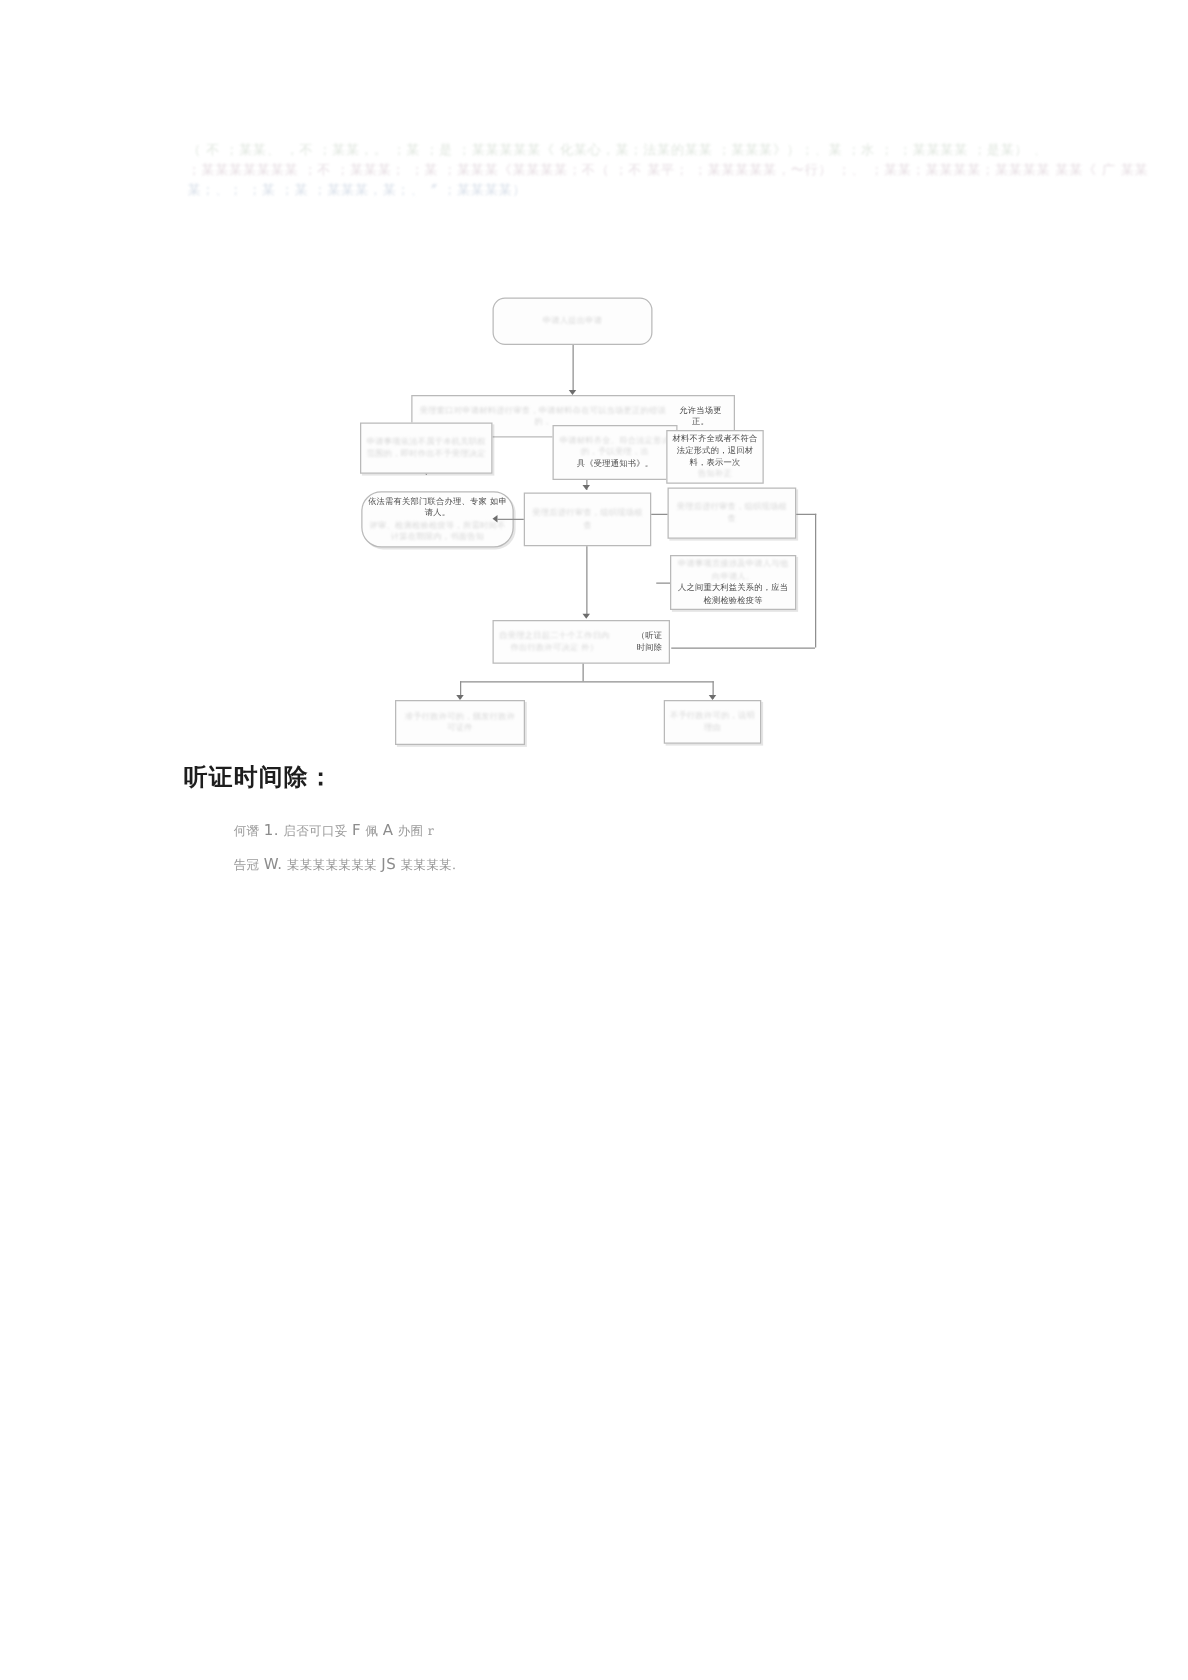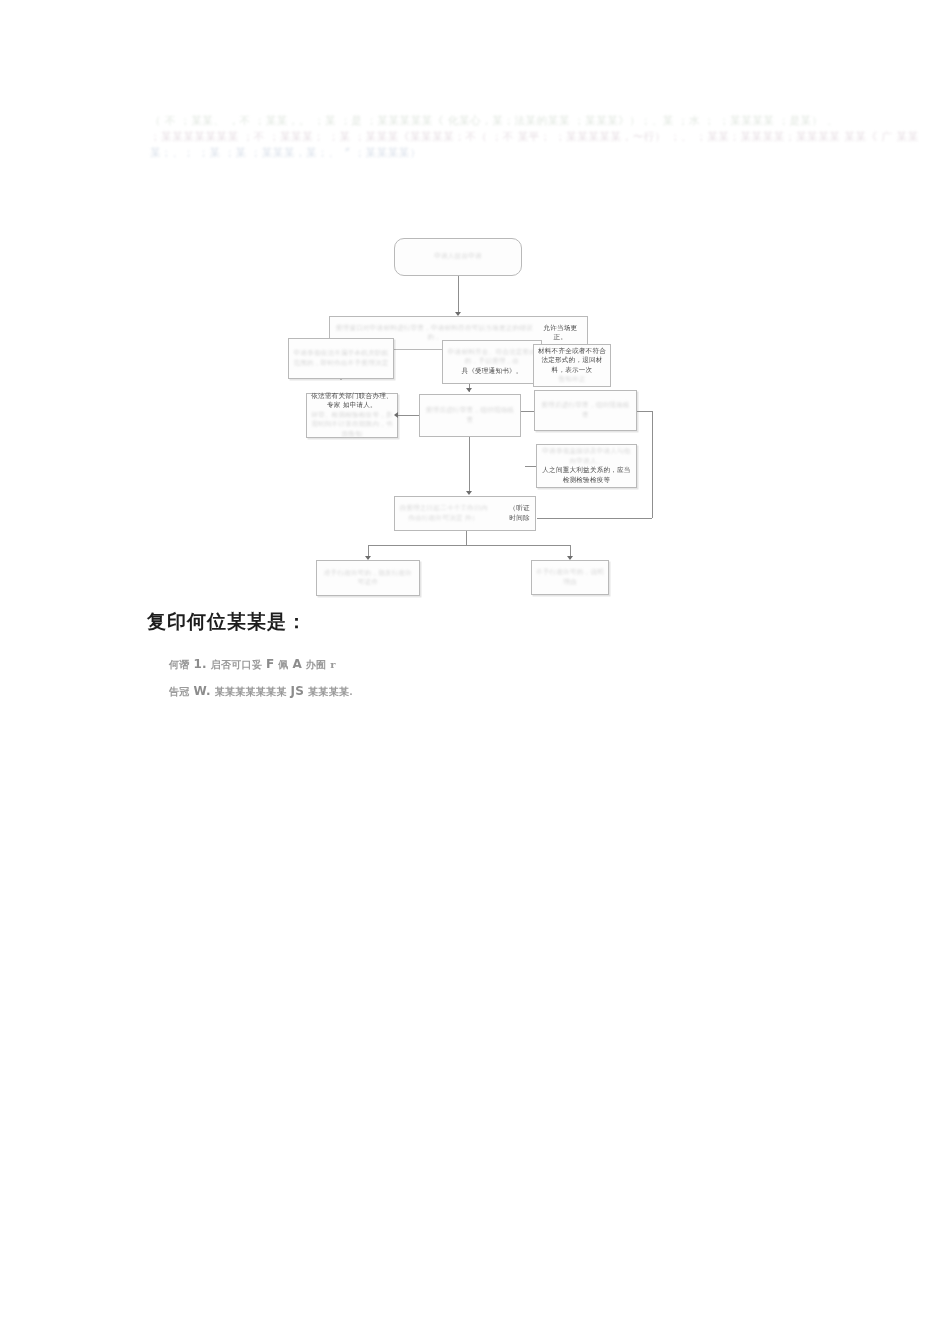--- a/index.html
+++ b/index.html
@@ -59,26 +59,25 @@
            border-right:4.5px solid #6d6d6d;}
 
   
   .heading{
     position:absolute;left:147px;top:609px;
     font-size:19px;font-weight:700;color:#1d1d1d;
     letter-spacing:1px;
     font-family:"DejaVu Sans","Liberation Sans",sans-serif;
   }
   .note{
-    position:absolute;left:169px;
+    position:absolute;left:187px;
     font-size:10px;color:#9a9a9a;white-space:nowrap;
     letter-spacing:.3px;
     font-family:"DejaVu Serif","Liberation Serif",serif;
     filter:blur(.25px);
-    font-weight:bold;
   }
   .note .big{font-size:12px;color:#8c8c8c;font-family:"DejaVu Sans",sans-serif;}
   .note#note1{top:657px;}
   .note#note2{top:684px;}
 </style>
 </head>
 <body>
 
 <div class="page">
 
@@ -130,21 +129,21 @@
     <div class="node" style="left:533px;top:116px;width:78px;height:43px;">
       <span style="display:block;">
         <span class="ink sm">材料不齐全或者不符合法定形式的，退回材料，表示一次</span>
         <span class="ghost sm">告知补正</span>
       </span>
     </div>
 
     <div class="ln v" style="left:469px;top:156px;height:8px;"></div>
     <div class="ar" style="left:466px;top:160px;"></div>
 
-    <div class="node shadow" style="left:306px;top:165px;width:92px;height:45px;">
+    <div class="node shadow" style="left:289px;top:165px;width:122px;height:45px;border-radius:16px;">
       <span style="display:block;">
         <span class="ink sm">依法需有关部门联合办理、专家 如申请人。</span>
         <span class="ghost sm">评审、检测检验检疫等，所需时间不计算在期限内，书面告知</span>
       </span>
     </div>
 
     <div class="node" style="left:419px;top:166px;width:102px;height:43px;">
       <span class="ghost">受理后进行审查，组织现场核查</span>
     </div>
 
@@ -188,21 +187,21 @@
     <div class="node shadow" style="left:316px;top:332px;width:104px;height:36px;">
       <span class="ghost">准予行政许可的，颁发行政许可证件</span>
     </div>
 
     <div class="node shadow" style="left:531px;top:332px;width:78px;height:35px;">
       <span class="ghost">不予行政许可的，说明理由</span>
     </div>
 
   </div>
 
-  <div class="heading">复印何位某某是：</div>
+  <div class="heading">听证时间除：</div>
 
   <div class="note" id="note1">
     <span>何谮</span>
     <span class="big">1.</span>
     <span>启否可口妥</span>
     <span class="big">F</span>
     <span>佩</span>
     <span class="big">A</span>
     <span>办囿</span>
     <span>r</span>

